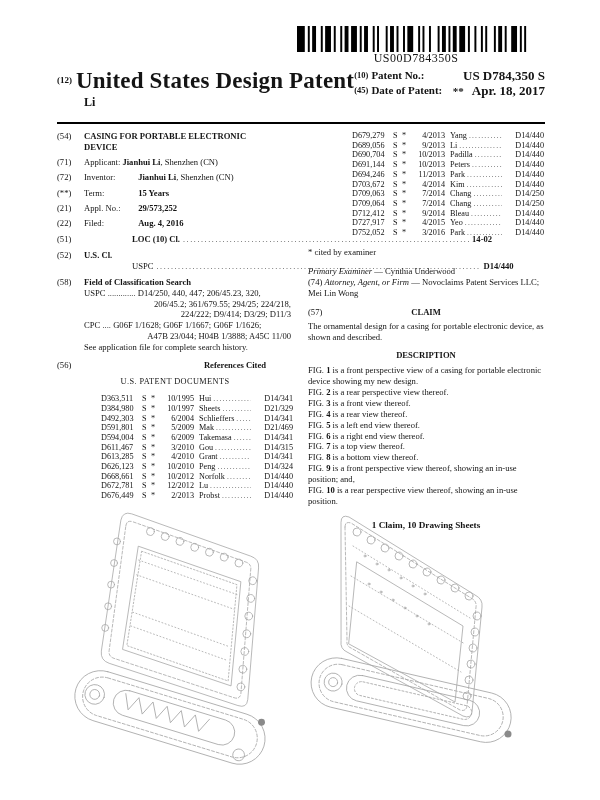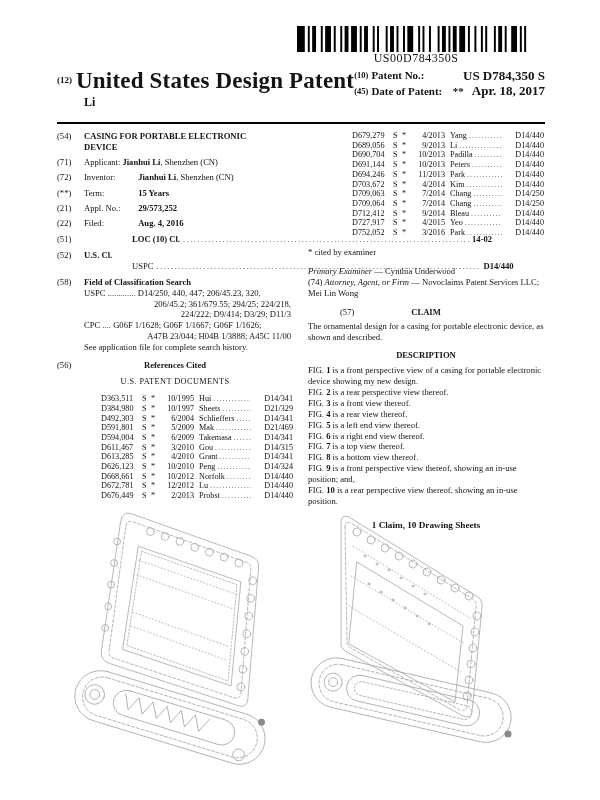--- a/index.html
+++ b/index.html
@@ -11,21 +11,21 @@
   .barcode-svg{width:238px;height:26px;display:block;}
   .barcode-text{font-size:12px;letter-spacing:.5px;line-height:12px;}
 
   
   .header{position:absolute;left:57px;top:68px;width:488px;display:flex;justify-content:space-between;}
   .h-left{white-space:nowrap;}
   .h-code{font-size:9px;font-weight:bold;vertical-align:5px;margin-right:4px;}
   .h-title{font-size:23px;font-weight:bold;letter-spacing:.2px;}
   .h-author{font-size:12px;font-weight:bold;margin:1px 0 0 27px;}
   .h-right{width:238px;font-size:11px;}
-  .hr-row{display:flex;align-items:flex-end;justify-content:space-between;line-height:15px;}
+  .hr-row{display:flex;align-items:flex-start;justify-content:space-between;line-height:15px;}
   .hr-code{font-size:8.5px;font-weight:bold;margin-right:3px;}
   .hr-label{font-weight:bold;font-size:11px;flex:1;}
   .hr-value{font-weight:bold;font-size:13px;white-space:nowrap;}
   .hr-stars{font-weight:bold;font-size:11px;margin-right:8px;}
   .rule{position:absolute;left:57px;top:122px;width:488px;border-top:2.5px solid #000;}
 
   
   .body{position:absolute;left:57px;top:131px;width:488px;display:flex;gap:15px;
         font-size:8.6px;line-height:10.8px;}
   .col{width:236px;}
@@ -38,37 +38,37 @@
   .vlabel{display:inline-block;width:52px;}
   .title54{font-weight:bold;max-width:178px;}
 
   .leader{display:flex;align-items:flex-start;padding-left:48px;}
   .dots{flex:1;overflow:hidden;white-space:nowrap;margin:0 3px;color:#333;}
   .dots::after{content:"..........................................................................................";letter-spacing:1.6px;font-size:8px;}
 
   .fcs-line{white-space:nowrap;}
   .fcs-right{text-align:right;padding-right:2px;}
 
-  .refs-head{text-align:center;font-weight:bold;flex:1;margin-right:27px;}
+  .refs-head{text-align:right;font-weight:bold;flex:1;margin-right:27px;}
   .uspd{text-align:center;font-size:8.3px;letter-spacing:.4px;margin:7px 0 6px;}
 
   .refrow{display:flex;align-items:baseline;font-size:8.2px;line-height:9.7px;}
   .r-no{width:41px;padding-left:44px;}
   .r-kind{width:9px;}
   .r-star{width:9px;}
   .r-date{width:34px;text-align:right;margin-right:5px;white-space:nowrap;}
   .r-name{white-space:nowrap;}
   .r-dots{flex:1;overflow:hidden;white-space:nowrap;margin:0 2px;color:#444;}
   .r-dots::after{content:"......................................................";letter-spacing:1.2px;font-size:7.5px;}
   .r-cls{width:40px;text-align:right;white-space:nowrap;}
 
   .cited{margin:9px 0 8px;}
   .party{margin-bottom:1px;}
   .claim-head{position:relative;text-align:center;font-weight:bold;margin:8px 0 3px;}
-  .claim-num{position:absolute;left:0;font-weight:normal;margin-left:32px;}
+  .claim-num{position:absolute;left:0;font-weight:normal;}
   .sec-heading{text-align:center;font-weight:bold;margin:8px 0 4px;}
   .figline{line-height:10.9px;}
   .sheets{text-align:center;font-weight:bold;margin-top:13px;font-size:9.2px;}
 
   
   .figures{position:absolute;left:0;top:506px;width:600px;height:294px;
            display:flex;justify-content:center;gap:10px;}
   .fig{height:290px;}
   .fig g{fill:none;stroke:#a6a6a6;stroke-width:.8;stroke-linecap:round;stroke-linejoin:round;}
 </style>

